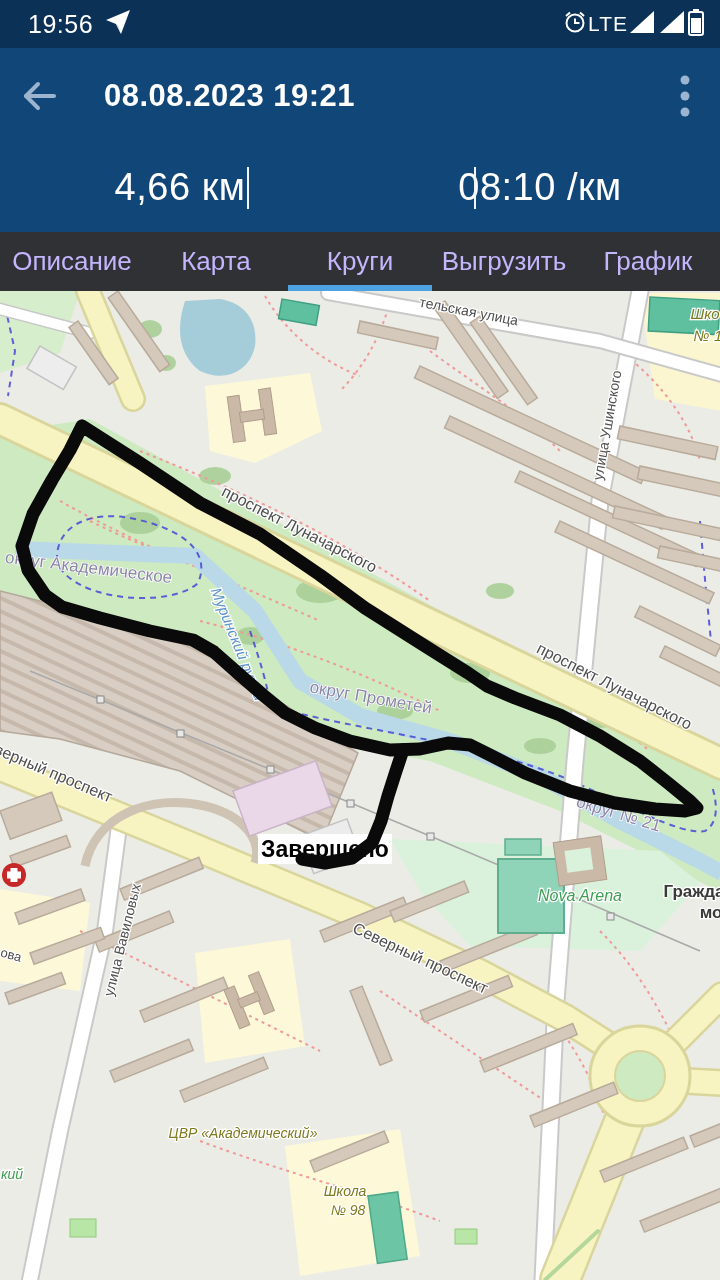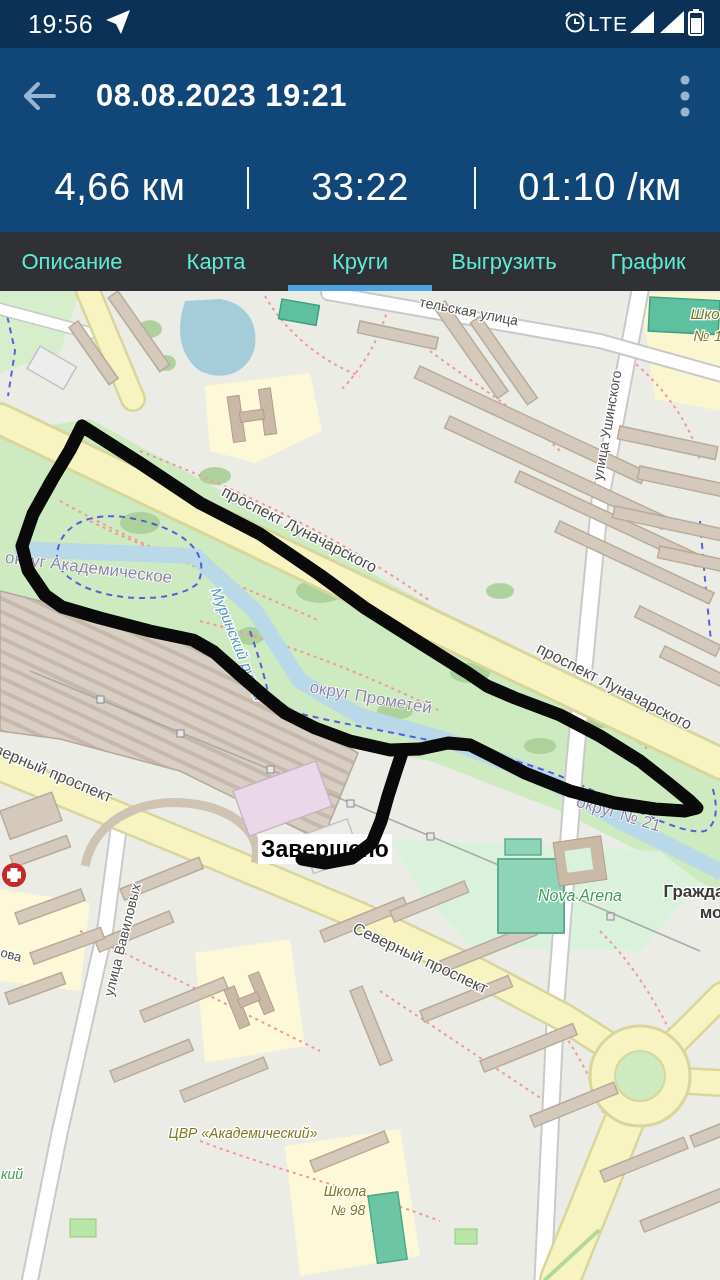--- a/index.html
+++ b/index.html
@@ -7,32 +7,32 @@
          font-family:"Liberation Sans",sans-serif;}
   
   .statusbar{position:absolute;top:0;left:0;width:720px;height:48px;background:#0b3157;
              display:flex;align-items:center;justify-content:space-between;color:#fff;}
   .sb-left{display:flex;align-items:center;gap:12px;padding-left:28px;}
   .sb-right{display:flex;align-items:center;padding-right:16px;}
   .sb-time{font-size:25px;letter-spacing:.5px;}
   .sb-lte{font-size:21px;font-weight:400;letter-spacing:1px;}
   
   .topblue{position:absolute;top:48px;left:0;width:720px;height:184px;background:#114678;}
-  .appbar-row{height:95px;display:flex;align-items:center;}
+  .appbar-row{height:95px;display:flex;align-items:center;gap:8px;}
   .back-btn{width:80px;height:95px;display:flex;align-items:center;justify-content:center;cursor:pointer;}
   .appbar-title{color:#fff;font-size:31px;font-weight:700;letter-spacing:.5px;flex:1;padding-left:16px;}
   .kebab-btn{width:70px;height:95px;display:flex;align-items:center;justify-content:center;cursor:pointer;}
   .stats-row{height:89px;display:flex;align-items:center;position:relative;color:#fff;}
   .stat-cell{flex:1;text-align:center;font-size:38px;letter-spacing:.5px;}
   .stat-divider{position:absolute;top:24px;width:2px;height:42px;background:#f2f5f8;}
   .div1{left:247px;} .div2{left:474px;}
   
   .tabbar{position:absolute;top:232px;left:0;width:720px;height:59px;background:#303134;display:flex;}
-  .tab{flex:1;display:flex;align-items:center;justify-content:center;color:#5eead4;
-       font-size:22px;cursor:pointer;white-space:nowrap;}
+  .tab{flex:1;display:flex;align-items:center;justify-content:center;color:#c4b5fd;
+       font-size:26px;cursor:pointer;white-space:nowrap;}
   .tab-underline{position:absolute;left:288px;bottom:0;width:144px;height:6px;background:#4da3e2;}
   
   .map{position:absolute;top:291px;left:0;width:720px;height:989px;background:#ebece6;}
   .maplbl{paint-order:stroke;stroke:#ffffff;stroke-width:2.5px;text-anchor:middle;
           font-family:"Liberation Sans",sans-serif;}
   .lbl-street{fill:#4e4e4e;}
   .lbl-district{fill:#8d85a8;stroke-width:1.5px;}
   .lbl-water{fill:#5b94c8;font-style:italic;}
   .lbl-school{fill:#7d7a1f;font-style:italic;}
   .lbl-green-poi{fill:#3f9e52;font-style:italic;}
@@ -96,22 +96,21 @@
       <div class="kebab-btn">
         <svg width="10" height="42" viewBox="0 0 10 42">
           <circle cx="5" cy="5" r="4.5" fill="#9db4d0"></circle>
             <circle cx="5" cy="21" r="4.5" fill="#9db4d0"></circle>
             <circle cx="5" cy="37" r="4.5" fill="#9db4d0"></circle>
         </svg>
       </div>
     </div>
     <div class="stats-row">
       <div class="stat-cell">4,66 км</div>
-      <div class="stat-cell">33:22</div>
-      <div class="stat-cell">01:10 /км</div>
+      <div class="stat-cell">08:10 /км</div>
       <div class="stat-divider div1"></div>
       <div class="stat-divider div2"></div>
     </div>
   </div>
 
   <div class="tabbar">
     <div class="tab">Описание</div>
     <div class="tab">Карта</div>
     <div class="tab">Круги</div>
     <div class="tab">Выгрузить</div>

